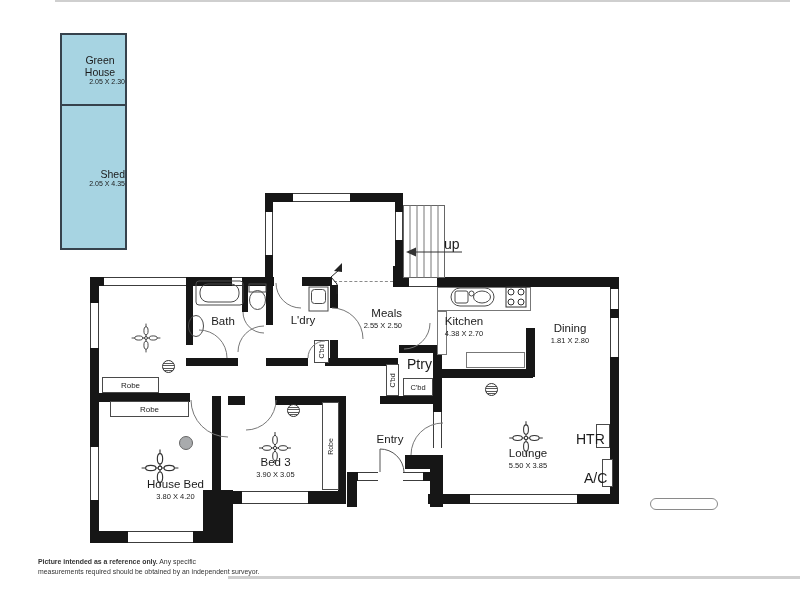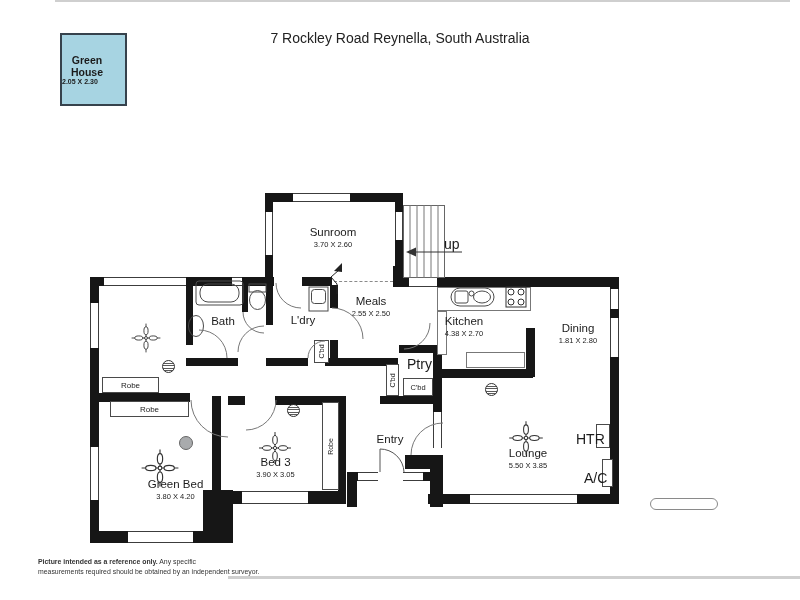--- a/index.html
+++ b/index.html
@@ -5,21 +5,21 @@
   html,body{margin:0;padding:0;background:#fff;}
   #plan{position:relative;width:800px;height:600px;background:#fff;overflow:hidden;
         font-family:"Liberation Sans","DejaVu Sans",sans-serif;color:#1b1b1b;}
   .abs{position:absolute;box-sizing:border-box;}
   .wall{position:absolute;background:#161616;}
   .winh{position:absolute;background:#fff;border-top:1.5px solid #3c3c3c;border-bottom:1.5px solid #3c3c3c;box-sizing:border-box;}
   .winv{position:absolute;background:#fff;border-left:1.5px solid #3c3c3c;border-right:1.5px solid #3c3c3c;box-sizing:border-box;}
   .box{position:absolute;background:#fff;border:1px solid #4a4a4a;box-sizing:border-box;
        display:flex;align-items:center;justify-content:center;font-size:8px;}
   .bluebox{position:absolute;background:#a7d4e2;border:2px solid #36424c;box-sizing:border-box;
-       display:flex;flex-direction:column;align-items:flex-start;justify-content:center;text-align:center;font-weight:bold;}
+       display:flex;flex-direction:column;align-items:flex-end;justify-content:center;text-align:center;}
   .rm{position:absolute;text-align:center;line-height:1.2;}
   .rm .nm{font-size:11.5px;}
   .rm .dm{font-size:7.5px;}
   .lbl{position:absolute;font-size:14px;}
   .vert{transform:rotate(-90deg);transform-origin:center;white-space:nowrap;font-size:7px;}
   .circ{position:absolute;border-radius:50%;border:1px solid #333;box-sizing:border-box;}
   .striped{background:repeating-linear-gradient(to bottom,#fff 0 1.6px,#5a5a5a 1.6px 2.6px);}
   .gray{background:#a9abad;border-color:#666;}
   .dash{position:absolute;border-top:1px dashed #8a8a8a;}
   .band{position:absolute;background:#cfcfcf;}
@@ -28,25 +28,28 @@
   svg.overlay{position:absolute;left:0;top:0;}
 </style>
 </head>
 <body>
 
 <div id="plan">
 
   <div class="band" style="left:55px;top:0;width:735px;height:2px;"></div>
   <div class="band" style="left:228px;top:576px;width:572px;height:3px;"></div>
 
-  <div id="title">7 Rockley Road Reynella, South Australia</div>
 
   <div class="bluebox" style="left:60px;top:33px;width:67px;height:73px;">
     <div style="font-size:10.5px;width:50px;">Green House</div>
     <div style="font-size:7px;">2.05 X 2.30</div>
+  </div>
+  <div class="bluebox" style="left:60px;top:104px;width:67px;height:146px;">
+    <div style="font-size:10.5px;">Shed</div>
+    <div style="font-size:7px;">2.05 X 4.35</div>
   </div>
 
   <div class="abs" style="left:650px;top:498px;width:68px;height:12px;background:#fff;border:1px solid #8a8a8a;border-radius:7px;"></div>
 
   <div class="wall" style="left:90px;top:277px;width:16px;height:9px;"></div>
   <div class="winh" style="left:104px;top:277px;width:82px;height:9px;"></div>
   <div class="wall" style="left:186px;top:277px;width:46px;height:9px;"></div>
   <div class="winh" style="left:232px;top:277px;width:11px;height:9px;"></div>
   <div class="wall" style="left:243px;top:277px;width:31px;height:9px;"></div>
   <div class="wall" style="left:302px;top:277px;width:30px;height:9px;"></div>
@@ -144,51 +147,47 @@
   <div class="box" style="left:437px;top:287px;width:94px;height:24px;border-color:#777;"></div>
   <div class="box" style="left:437px;top:311px;width:10px;height:44px;border-color:#777;"></div>
   <div class="box" style="left:466px;top:352px;width:59px;height:16px;border-color:#777;"></div>
   <div class="box" style="left:403px;top:205px;width:42px;height:73px;border-color:#666;"></div>
 
   <div class="lbl" style="left:407px;top:356px;">Ptry</div>
   <div class="lbl" style="left:576px;top:431px;">HTR</div>
   <div class="lbl" style="left:584px;top:470px;">A/C</div>
   <div class="lbl" style="left:444px;top:236px;">up</div>
 
-  <div class="rm" style="left:283px;top:226px;width:100px;">
-    <div class="nm">Sunroom</div>
-    <div class="dm">3.70 X 2.60</div>
-  </div>
   <div class="rm" style="left:198px;top:315px;width:50px;">
     <div class="nm">Bath</div>
   </div>
   <div class="rm" style="left:277px;top:314px;width:52px;">
     <div class="nm">L'dry</div>
   </div>
-  <div class="rm" style="left:340px;top:295px;width:62px;">
+  <div class="rm" style="left:340px;top:307px;width:62px;text-align:right;">
     <div class="nm">Meals</div>
     <div class="dm">2.55 X 2.50</div>
   </div>
   <div class="rm" style="left:430px;top:315px;width:68px;">
     <div class="nm">Kitchen</div>
     <div class="dm">4.38 X 2.70</div>
   </div>
-  <div class="rm" style="left:536px;top:322px;width:68px;margin-left:8px;">
+  <div class="rm" style="left:536px;top:322px;width:68px;">
     <div class="nm">Dining</div>
     <div class="dm">1.81 X 2.80</div>
   </div>
   <div class="rm" style="left:363px;top:433px;width:54px;">
     <div class="nm">Entry</div>
   </div>
   <div class="rm" style="left:238px;top:456px;width:75px;">
     <div class="nm">Bed 3</div>
     <div class="dm">3.90 X 3.05</div>
   </div>
   <div class="rm" style="left:128px;top:478px;width:95px;">
-    <div class="nm">Green Bed</div>
+    <div class="nm">House Bed</div>
     <div class="dm">3.80 X 4.20</div>
   </div>
   <div class="rm" style="left:497px;top:447px;width:62px;">
     <div class="nm">Lounge</div>
     <div class="dm">5.50 X 3.85</div>
   </div>
 
   <div class="circ striped" style="left:162px;top:360px;width:13px;height:13px;"></div>
   <div class="circ striped" style="left:287px;top:404px;width:13px;height:13px;"></div>
   <div class="circ striped" style="left:485px;top:383px;width:13px;height:13px;"></div>

